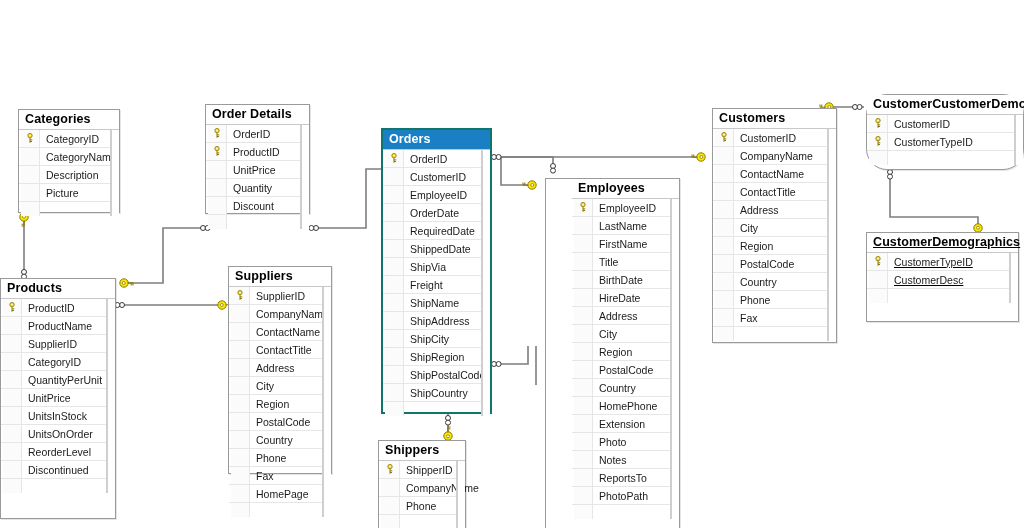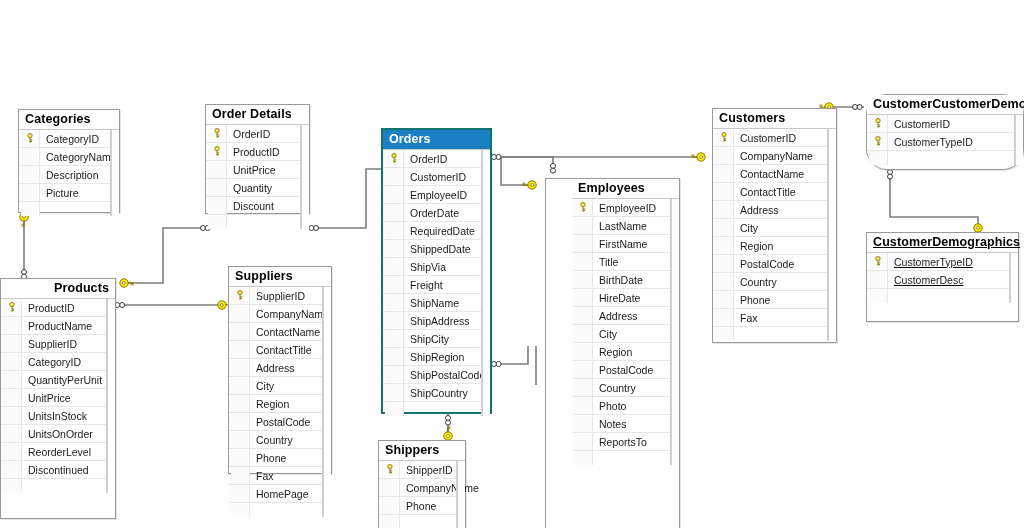--- a/index.html
+++ b/index.html
@@ -294,21 +294,21 @@
             <div class="gutter"></div>
             <span class="fname">ShipCountry</span>
           </div>
           <div class="field pad-row">
             <div class="gutter"></div>
           </div>
           <div class="colrule" style="right: 8px;"></div>
           <div class="vscroll"></div>
         </div>
       </div>
-      <div class="table-box" style="left: 0px; top: 272px; width: 116px; height: 241px; text-align: right;">
+      <div class="table-box" style="left: 0px; top: 272px; width: 116px; height: 241px;">
         <div class="tbl-title">Products</div>
         <div class="tbl-body">
           <div class="field">
             <div class="gutter">
               <svg class="keyicon" width="9" height="11" viewBox="0 0 9 11">
                 <circle cx="4" cy="2.6" r="2.2" fill="#ffd21f" stroke="#8a7a00" stroke-width="0.8"></circle>
                 <circle cx="4" cy="2.6" r="0.8" fill="#ffffff"></circle>
                 <path d="M4,4.8 L4,9.8 M4,6.9 L6.3,6.9 M4,8.5 L6,8.5" stroke="#8a7a00" stroke-width="1" fill="none"></path>
               </svg>
             </div>
@@ -497,29 +497,41 @@
           <div class="field">
             <div class="gutter"></div>
             <span class="fname">PostalCode</span>
           </div>
           <div class="field">
             <div class="gutter"></div>
             <span class="fname">Country</span>
           </div>
           <div class="field">
             <div class="gutter"></div>
+            <span class="fname">HomePhone</span>
+          </div>
+          <div class="field">
+            <div class="gutter"></div>
+            <span class="fname">Extension</span>
+          </div>
+          <div class="field">
+            <div class="gutter"></div>
             <span class="fname">Photo</span>
           </div>
           <div class="field">
             <div class="gutter"></div>
             <span class="fname">Notes</span>
           </div>
           <div class="field">
             <div class="gutter"></div>
             <span class="fname">ReportsTo</span>
+          </div>
+          <div class="field">
+            <div class="gutter"></div>
+            <span class="fname">PhotoPath</span>
           </div>
           <div class="field pad-row">
             <div class="gutter"></div>
           </div>
           <div class="colrule" style="right: 8px;"></div>
           <div class="vscroll"></div>
         </div>
       </div>
       <div class="table-box" style="left: 712px; top: 102px; width: 125px; height: 235px;">
         <div class="tbl-title">Customers</div>

